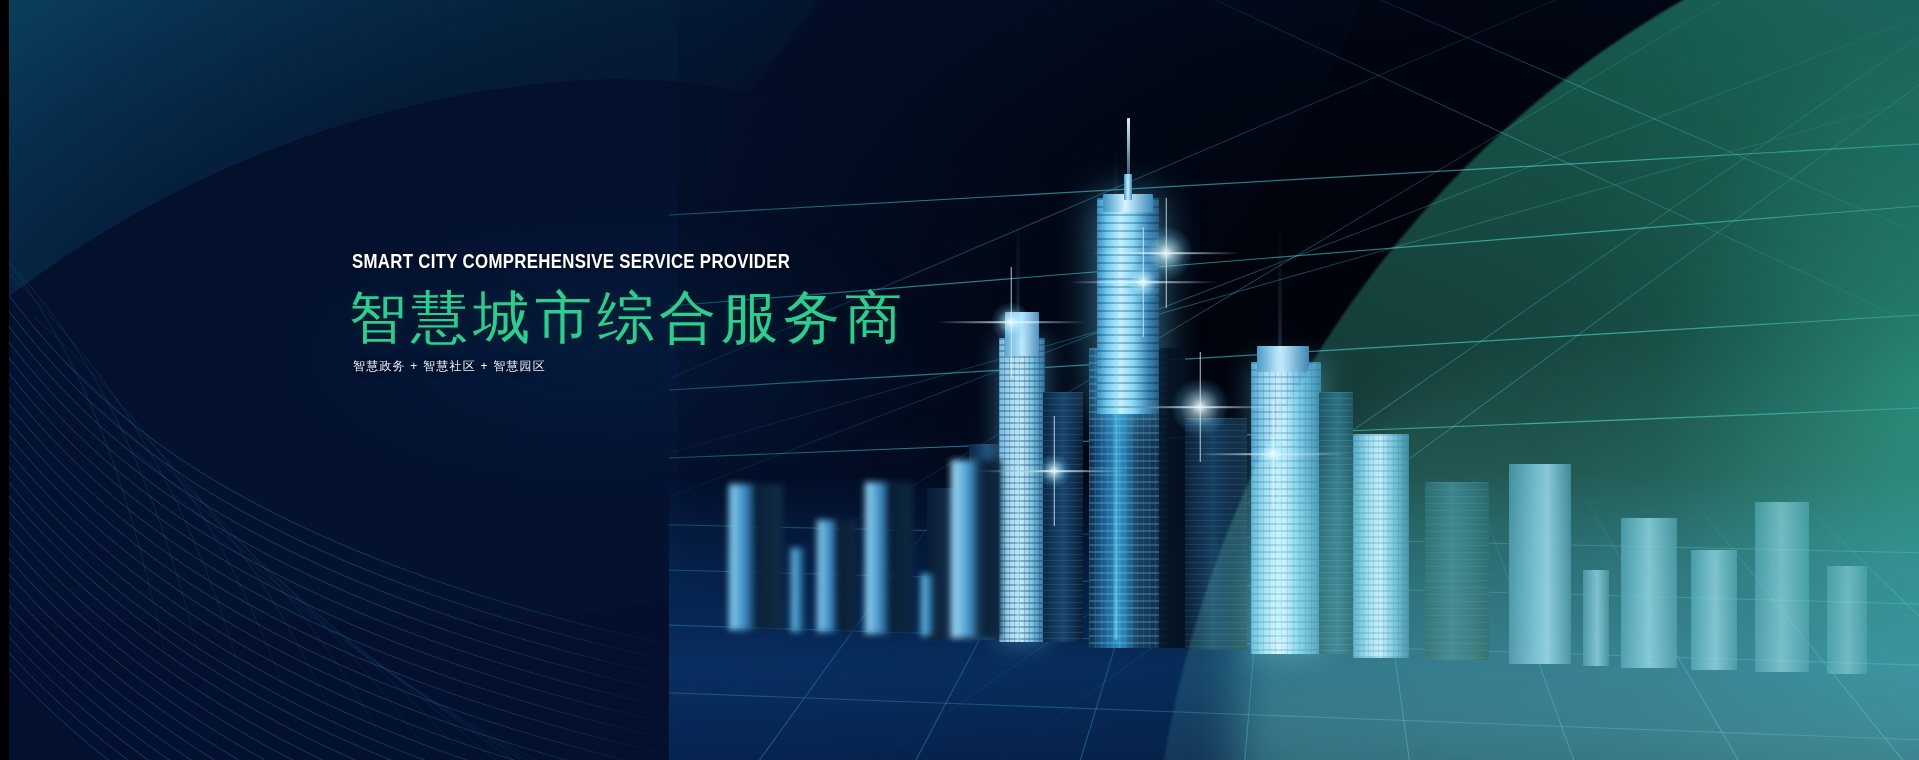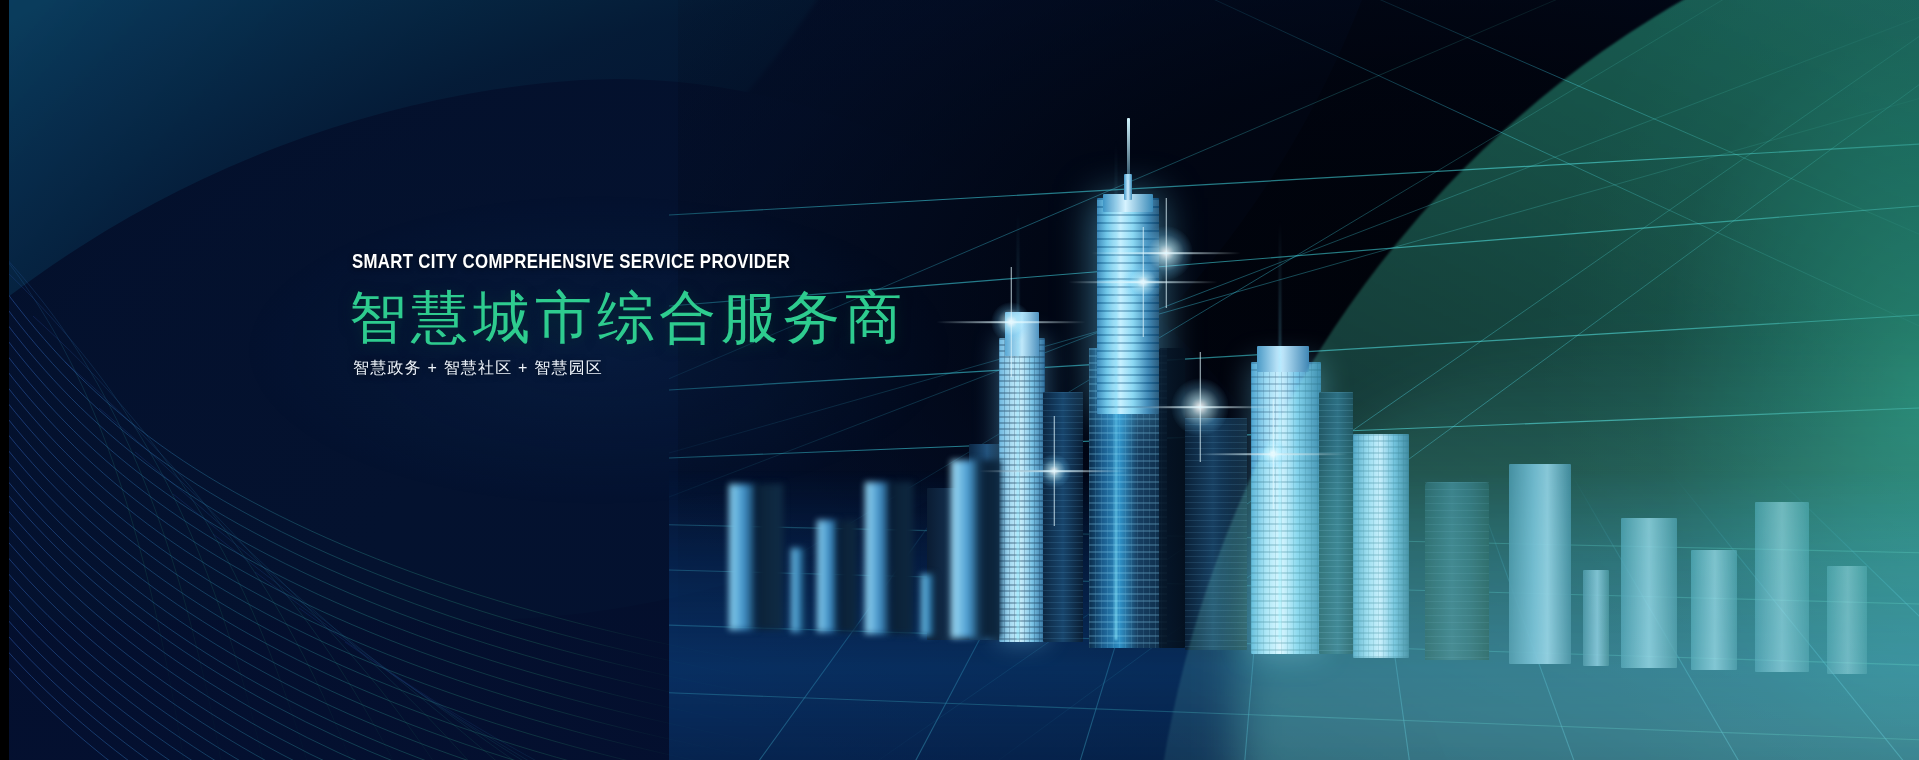--- a/index.html
+++ b/index.html
@@ -154,21 +154,21 @@
     font-weight:normal;
     letter-spacing:5px;
     line-height:1.08;
     white-space:nowrap;
     text-shadow:0 2px 14px rgba(10,60,45,.55);
     font-family:"Liberation Sans","DejaVu Sans",sans-serif;
   }
   .subline{
     margin:11px 0 0 1px;
     color:#eef4fb;
-    font-size:16px;
+    font-size:12px;
     font-weight:normal;
     letter-spacing:1.2px;
     line-height:1;
     white-space:nowrap;
     text-shadow:0 1px 6px rgba(0,0,0,.6);
     font-family:"Liberation Sans","DejaVu Sans",sans-serif;
   }
   .glow-soft{
     position:absolute;left:180px;top:170px;width:820px;height:360px;
     background:radial-gradient(60% 60% at 50% 50%, rgba(20,70,130,.16) 0%, rgba(10,40,90,0) 72%);

